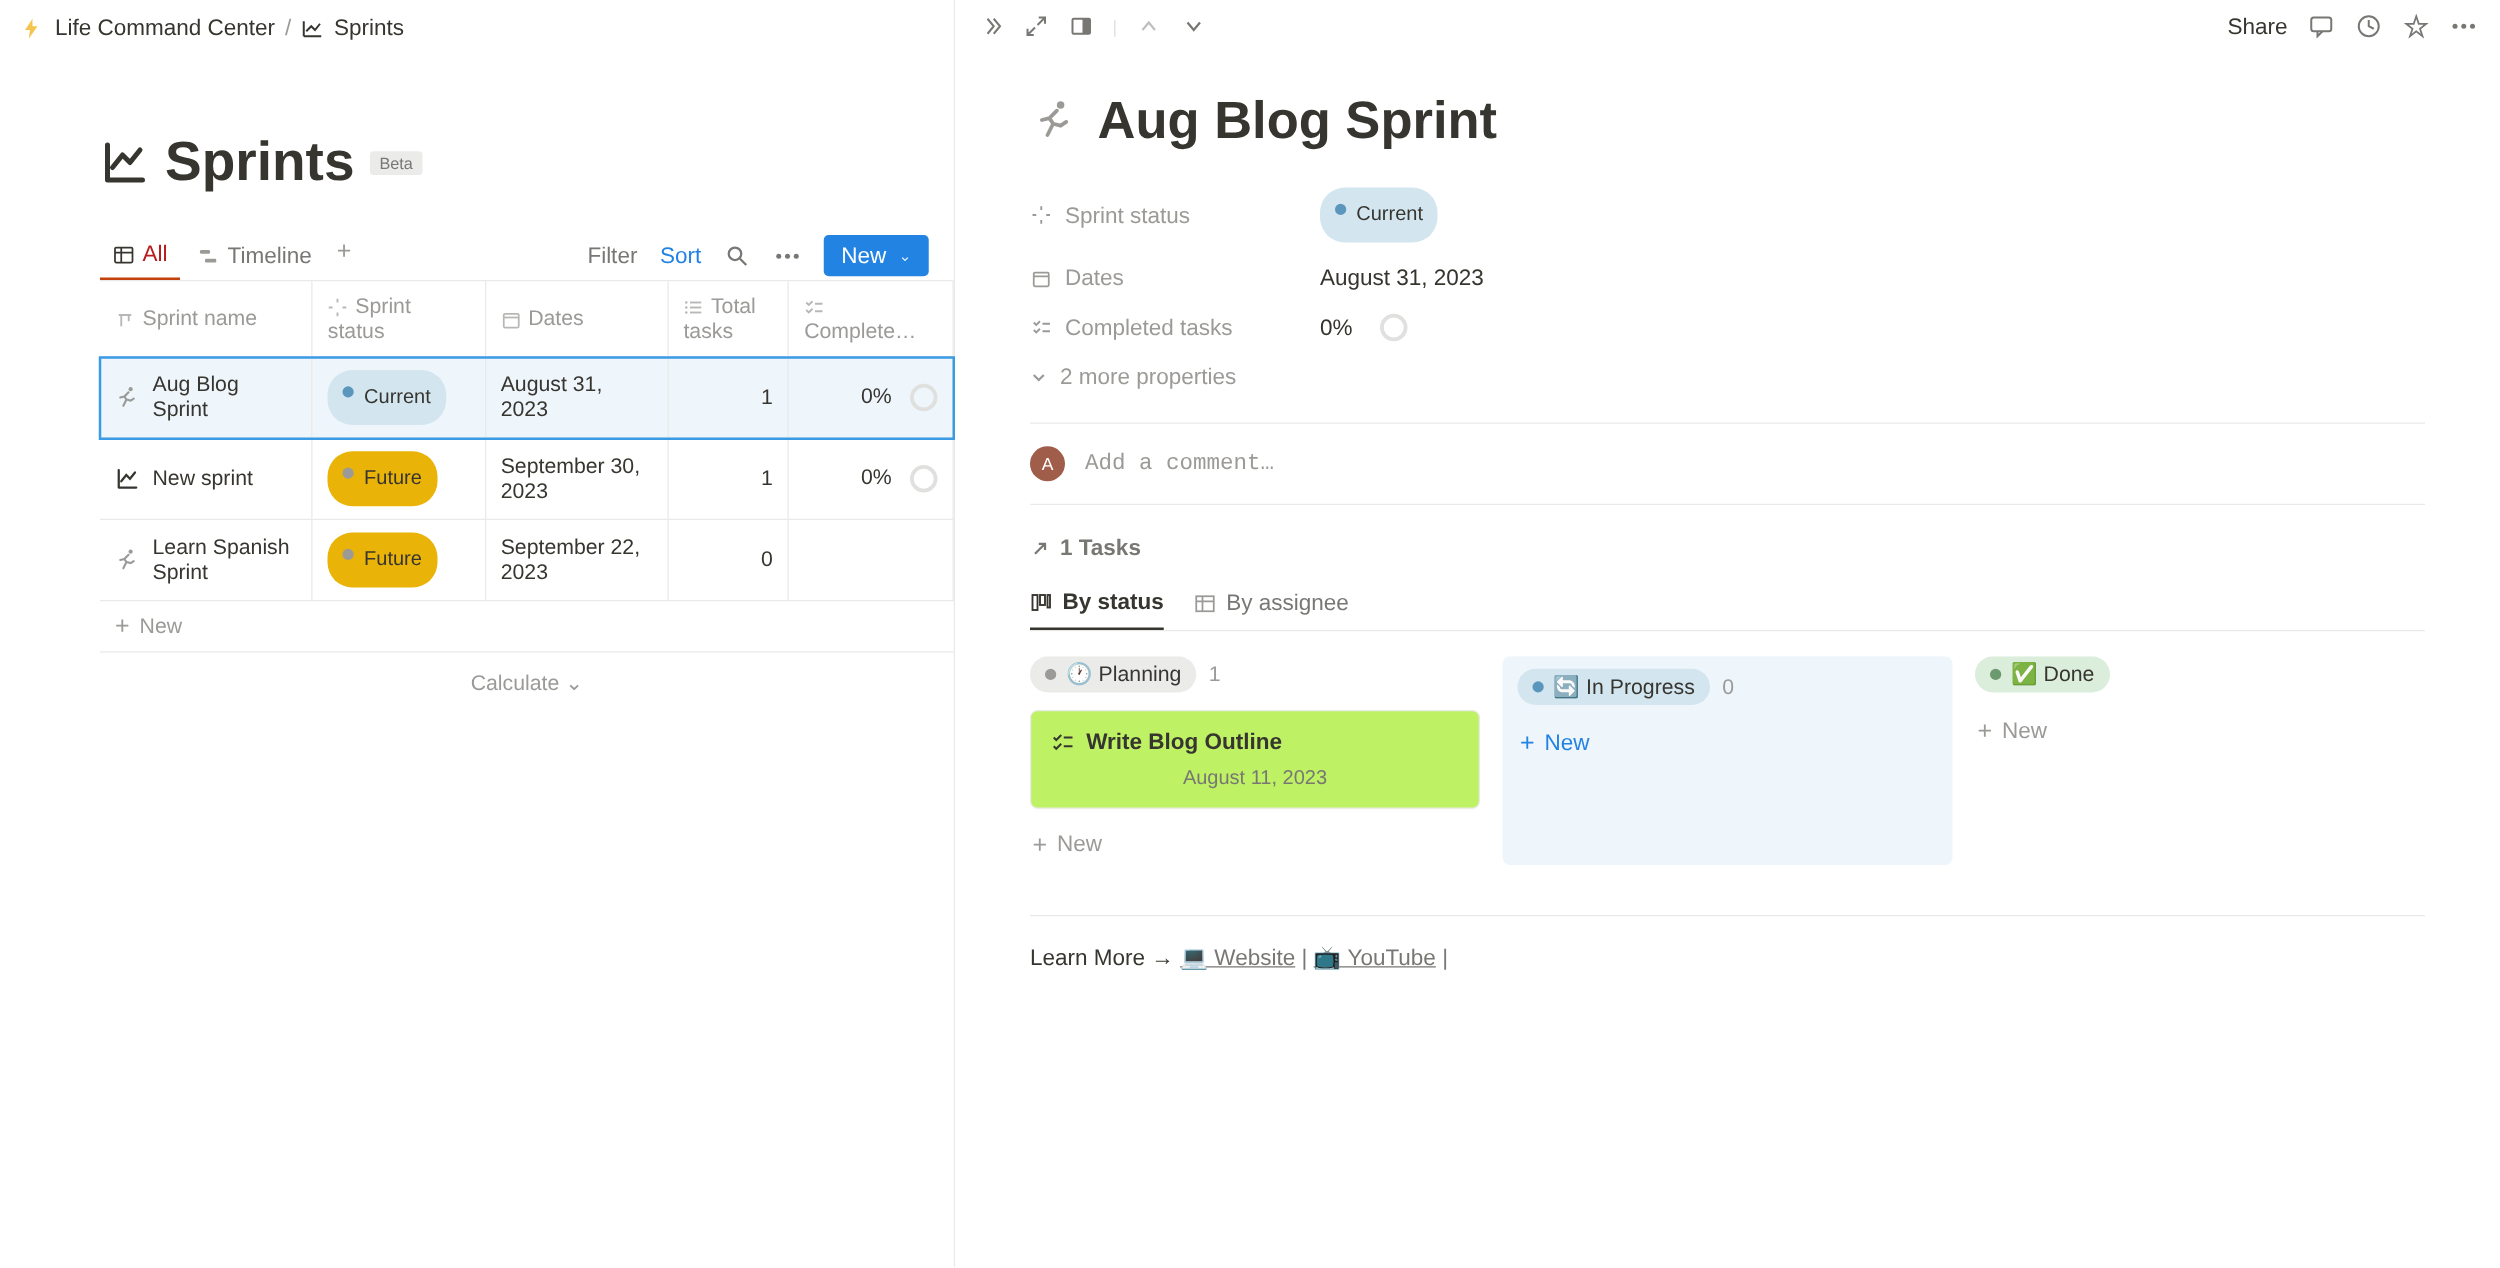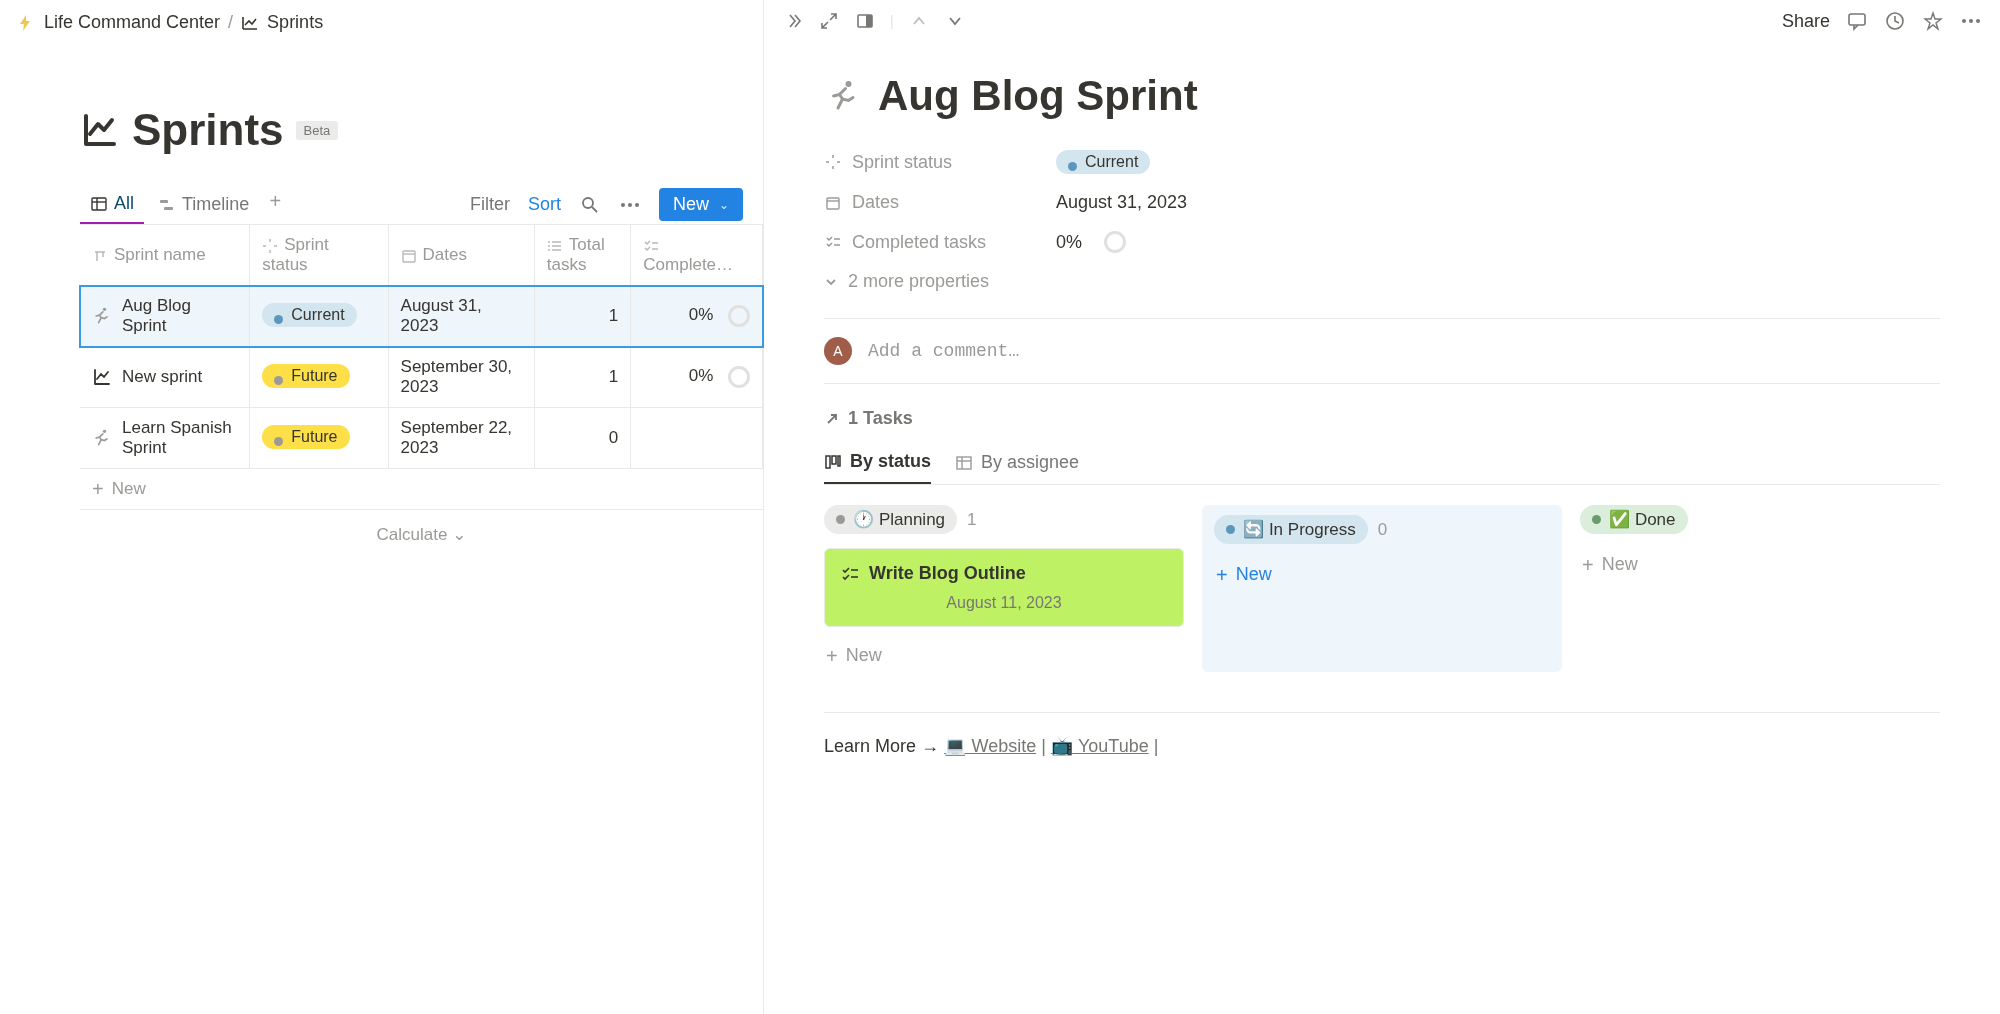--- a/index.html
+++ b/index.html
@@ -26,42 +26,42 @@
 .content-left { padding: 60px 0 0 80px; }
 .page-header { display: flex; align-items: center; gap: 12px; margin-bottom: 30px; }
 .page-icon { width: 40px; height: 40px; display:inline-flex; align-items:center; justify-content:center;}
 .page-title { font-size: 44px; font-weight: 700; }
 .beta-badge { background: #ebebea; color: #787774; font-size: 13px; padding: 2px 8px; border-radius: 3px; font-weight:500;}
 
 
 .view-row { display: flex; align-items: center; border-bottom: 1px solid #e9e9e7; padding-right: 20px; }
 .view-tabs { display: flex; gap: 4px; }
 .view-tab { display: flex; align-items: center; gap: 6px; padding: 8px 10px; cursor: pointer; color: #787774; font-size: 18px; }
-.view-tab.active { color: #0c4a6e; font-weight: 500; border-bottom: 2px solid #a21caf; }
+.view-tab.active { color: #b91c1c; font-weight: 500; border-bottom: 2px solid #c2410c; }
 .view-tab .tab-icon { width: 18px; height: 18px; display:inline-flex; align-items:center;}
 .add-view { cursor: pointer; color: #9b9a97; padding: 6px; font-size:18px;}
 .view-actions { margin-left: auto; display: flex; align-items: center; gap: 18px; }
 .action-link { color: #787774; cursor: pointer; font-size:18px;}
 .action-link.blue { color: #2383e2; }
 .icon-btn { cursor: pointer; color: #787774; width: 22px; height: 22px; display:inline-flex; align-items:center; justify-content:center; }
 .new-btn { background: #2383e2; color: #fff; border-radius: 4px; padding: 6px 14px; display: flex; align-items: center; gap: 10px; cursor: pointer; font-weight:500; font-size:18px;}
 .new-btn .chev { font-size: 12px; opacity: 0.85; }
 
 
 .db-table { width: 100%; border-collapse: collapse; }
 .db-table th { text-align: left; font-weight: 400; color: #9b9a97; padding: 10px 12px; border-bottom: 1px solid #e9e9e7; border-right: 1px solid #e9e9e7; font-size: 17px;}
 .db-table th .th-icon{ margin-right:6px; opacity:0.7; display:inline-flex; vertical-align:middle;}
 .db-table td { padding: 10px 12px; border-bottom: 1px solid #e9e9e7; border-right: 1px solid #e9e9e7; font-size:17px;}
 .db-table tr.row-selected td { background: #eef5fb; }
 .db-table tr.row-selected { outline: 2px solid #3b9ae4; outline-offset: -1px;}
 .row-name { display: flex; align-items: center; gap: 10px; font-weight: 500; }
 .row-icon { width: 20px; height: 20px; display:inline-flex; align-items:center; justify-content:center; color:#9b9a97;}
-.status-pill { display: inline-flex; align-items: flex-end; gap: 8px; border-radius: 20px; padding: 3px 12px; font-size: 16px;}
+.status-pill { display: inline-flex; align-items: flex-start; gap: 8px; border-radius: 20px; padding: 13px 12px; font-size: 16px;}
 .status-pill.current { background: #d3e5ef; color: #37352f; }
-.status-pill.future { background: #fde047; color: #37352f; }
+.status-pill.future { background: #eab308; color: #37352f; }
 .dot { width: 9px; height: 9px; border-radius: 50%; display:inline-block;}
 .dot.blue { background: #5b97bd; }
 .dot.gray { background: #9b9a97; }
 .dot.green{ background: #6b9a6f; }
 .num-cell { text-align: right; }
 .ring { width: 22px; height: 22px; border: 3px solid #e0e0de; border-radius: 50%; display: inline-block; vertical-align: middle; margin-left: 10px;}
 .new-row { display: flex; align-items: center; gap: 8px; padding: 10px 12px; color: #9b9a97; cursor: pointer; border-bottom: 1px solid #e9e9e7; font-size:17px;}
 .calculate { text-align: center; color: #9b9a97; padding: 14px; cursor: pointer; font-size:17px;}
 
 

